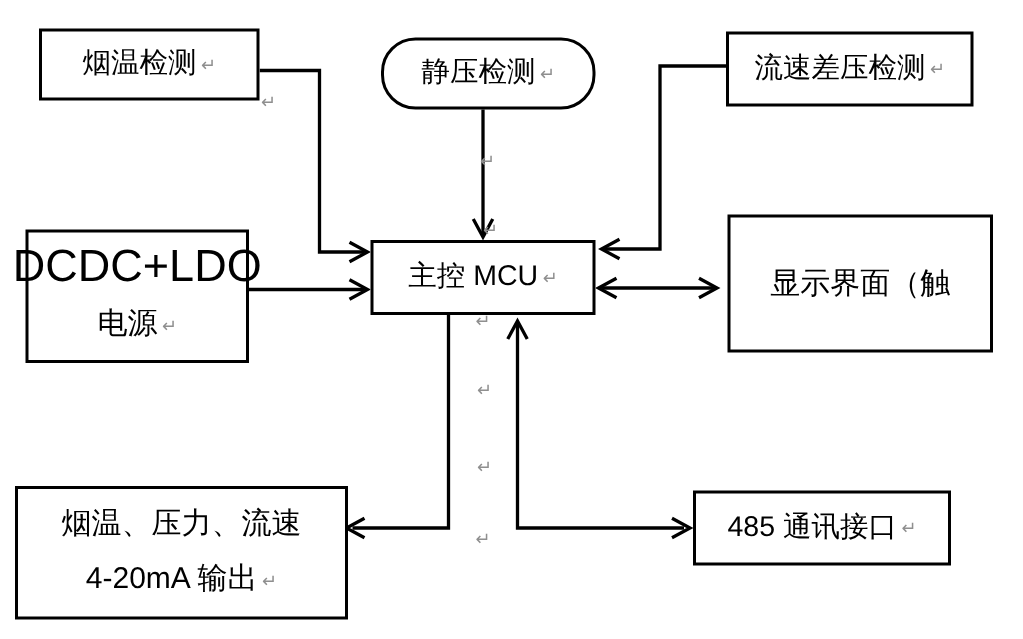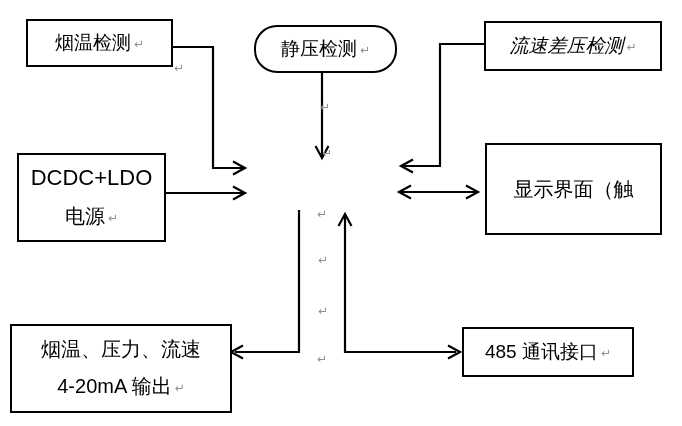--- a/index.html
+++ b/index.html
@@ -13,23 +13,23 @@
     text-align:center;line-height:1.35;
   }
   .node .tline{white-space:nowrap;}
   .rm{color:#8f8f8f;font-size:12px;margin-left:3px;vertical-align:1px;}
   .pmark{
     position:absolute;color:#8f8f8f;font-size:12px;line-height:1;
     transform:translate(-50%,-50%);pointer-events:none;
   }
   #n-smoke   {left:26px;  top:19px;  width:147px; height:48px; font-size:19px;}
   #n-static  {left:254px; top:25px;  width:143px; height:48px; font-size:19px;border-radius:23px;}
-  #n-flow    {left:484px; top:21px;  width:178px; height:50px; font-size:19px;font-style:italic;}
+  #n-flow    {left:484px; top:21px;  width:165px; height:50px; font-size:19px;}
   #n-power   {left:17px;  top:153px; width:149px; height:89px; font-size:20px; line-height:38px;}
-  #n-power .lat{font-size:22px;}
+  #n-power .lat{font-size:30px;}
   #n-mcu     {left:247px; top:160px; width:150px; height:50px; font-size:19px;}
   #n-display {left:485px; top:143px; width:177px; height:92px; font-size:20px; line-height:37px;}
   #n-analog  {left:10px;  top:324px; width:222px; height:89px; font-size:20px; line-height:37px;}
   #n-rs485   {left:462px; top:327px; width:172px; height:50px; font-size:19px;}
   svg.wires{position:absolute;left:0;top:0;width:682px;height:426px;}
   svg.wires path, svg.wires polyline{stroke:#000;stroke-width:2.2;fill:none;stroke-linejoin:miter;}
 </style>
 </head>
 <body>
 
@@ -71,20 +71,23 @@
 
   <div class="node" id="n-flow">
     <div class="tline"><span>流速差压检测</span><span class="rm">↵</span></div>
   </div>
 
   <div class="node" id="n-power">
     <div class="tline lat"><span>DCDC+LDO</span></div>
     <div class="tline"><span>电源</span><span class="rm">↵</span></div>
   </div>
 
+  <div class="node" id="n-mcu">
+    <div class="tline"><span>主控 MCU</span><span class="rm">↵</span></div>
+  </div>
 
   <div class="node" id="n-display">
     <div class="tline"><span>显示界面（触</span></div>
   </div>
 
   <div class="node" id="n-analog">
     <div class="tline"><span>烟温、压力、流速</span></div>
     <div class="tline"><span>4-20mA 输出</span><span class="rm">↵</span></div>
   </div>
 

